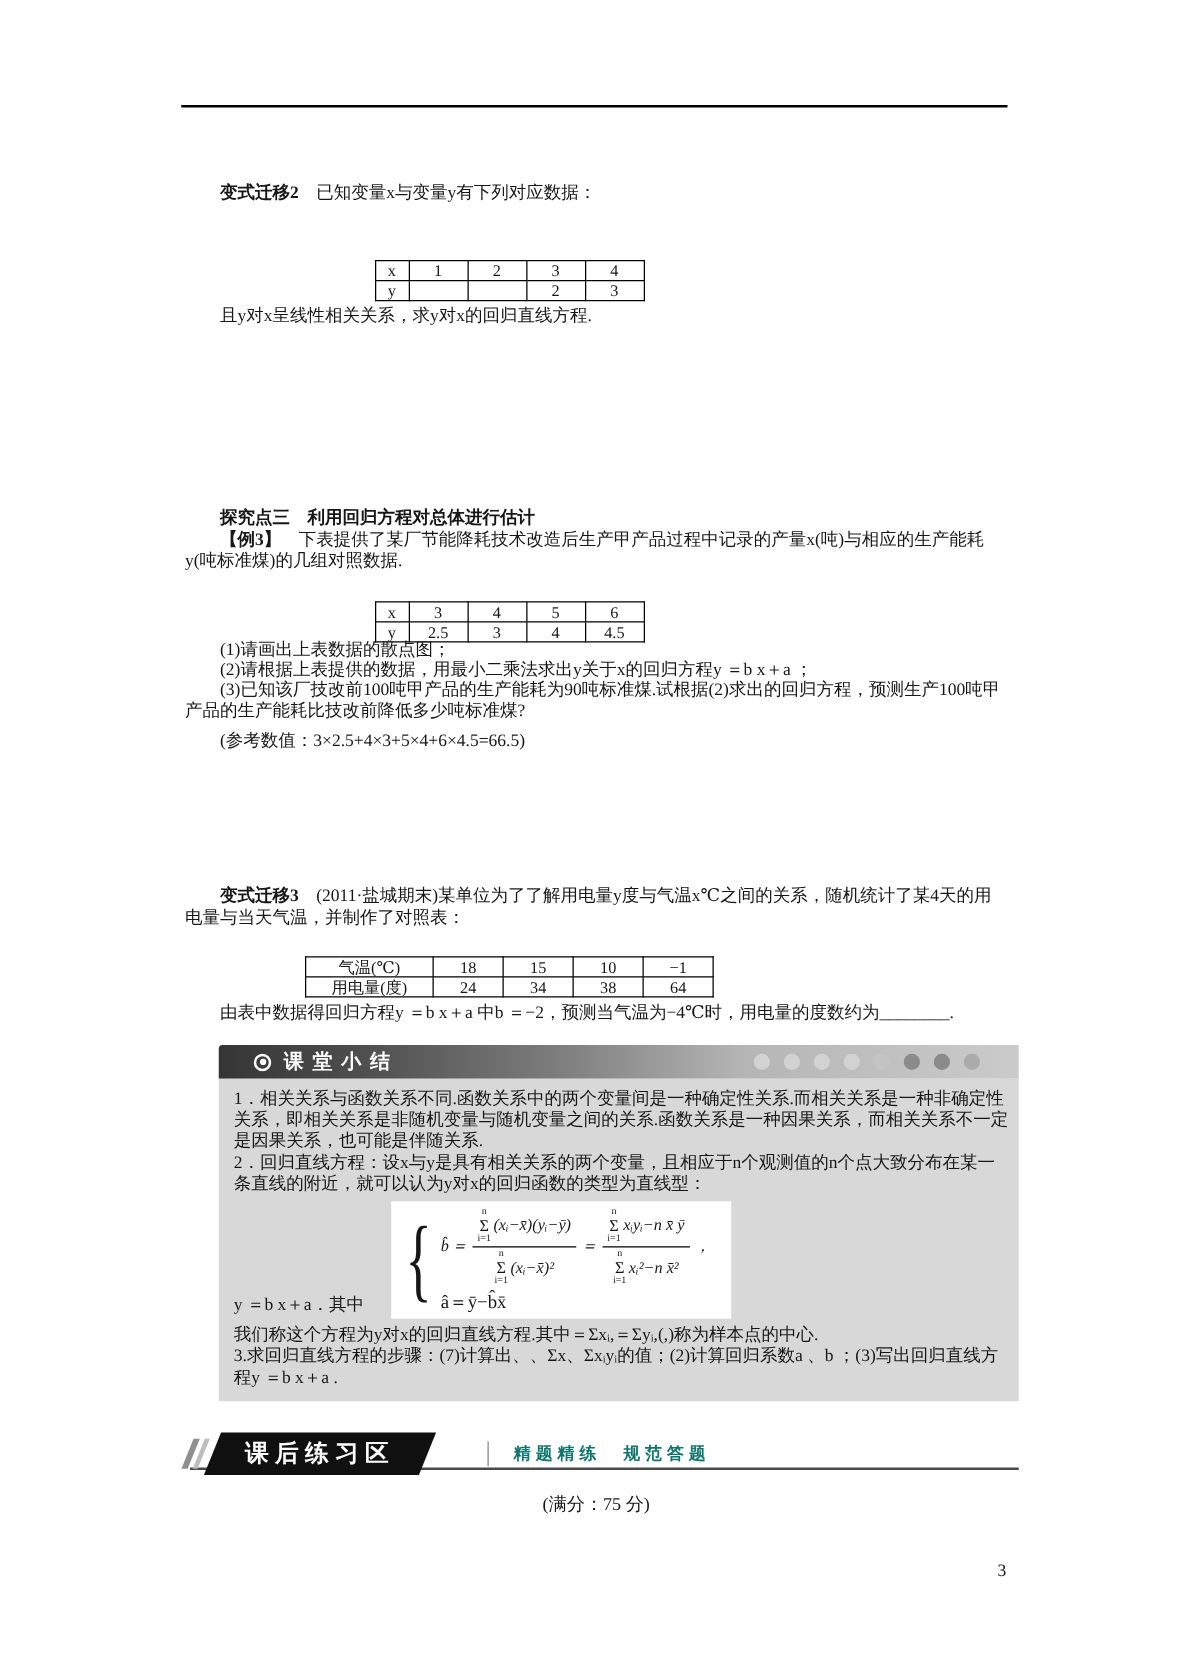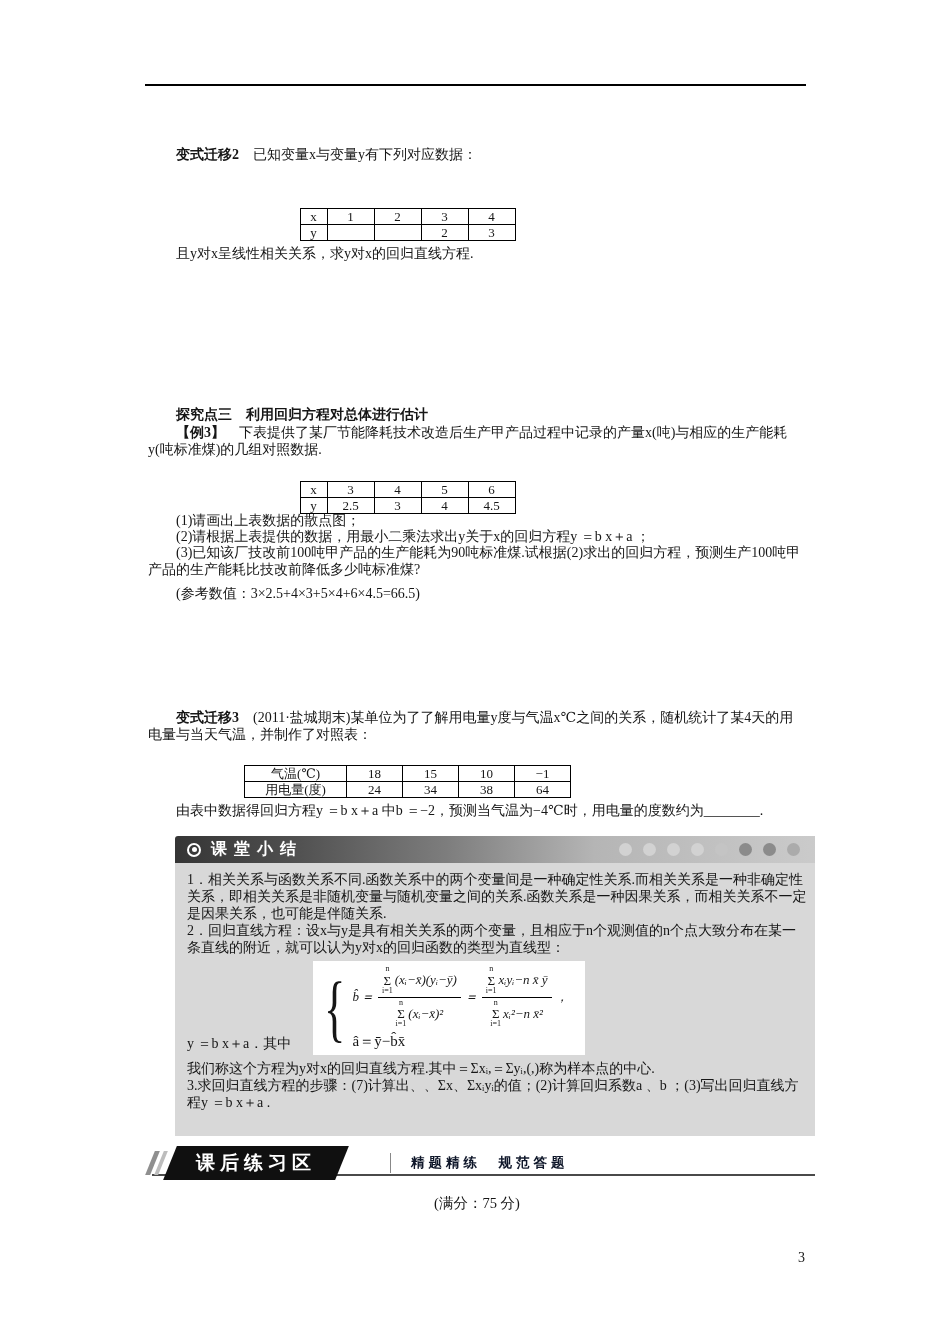--- a/index.html
+++ b/index.html
@@ -21,35 +21,35 @@
   .tblwrap { position:absolute; left:0; width:100%; display:flex; justify-content:center; }
   table.dtable { border-collapse:collapse; background:#fff; }
   .dtable td { border:1px solid #000; text-align:center; font-size:13px; height:16px; line-height:15px; padding:0 2px; }
   .t1 .chead, .t2 .chead { width:27px; }
   .t1 .cdata, .t2 .cdata { width:47px; }
   .t3 .chead { width:102px; }
   .t3 .cdata { width:56px; }
 
   .banner1 {
     position:absolute; top:836px; left:175px; width:645px; height:27px;
-    display:flex; align-items:center; padding:0 12px;
+    display:flex; align-items:center; padding:0 28px;
     background:linear-gradient(90deg,#353535 0%,#4f4f4f 18%,#7d7d7d 42%,#b5b5b5 65%,#cbcbcb 100%);
     border-radius:3px 3px 0 0;
   }
   .ring { width:14px; height:14px; border:2px solid #fff; border-radius:50%; display:flex; align-items:center; justify-content:center; flex:0 0 auto; }
   .ring-dot { width:5px; height:5px; border-radius:50%; background:#fff; }
   .banner1-title { color:#fff; font-weight:bold; font-family:"Liberation Sans","DejaVu Sans",sans-serif; font-size:16px; letter-spacing:7px; margin-left:10px; white-space:nowrap; }
   .dots { margin-left:auto; display:flex; gap:11px; align-items:center; padding-right:8px; }
   .dot { width:13px; height:13px; border-radius:50%; background:#d2d2d2; }
   .dot:nth-child(5){ background:#c4c4c4; }
   .dot:nth-child(6){ background:#8b8b8b; }
   .dot:nth-child(7){ background:#8b8b8b; }
   .dot:nth-child(8){ background:#ababab; }
 
-  .graybox { position:absolute; top:863px; left:175px; width:645px; background:#d8d8d8; padding:8px 12px 25px; }
+  .graybox { position:absolute; top:863px; left:175px; width:645px; background:#d8d8d8; padding:8px 12px 10px; }
   .graybox p { margin:0; font-size:14px; line-height:17px; }
 
   .formula-row { position:relative; margin:5px 0 3px; min-height:96px; }
   .formula-left { position:absolute; left:0; bottom:4px; font-size:14px; }
   .formula-box { position:absolute; left:126px; top:0; background:#ffffff; display:flex; align-items:center; padding:4px 16px 4px 4px; }
   .brace { font-size:74px; line-height:80px; font-weight:400; transform:scaleX(0.6); font-style:normal; }
   .fcol { display:flex; flex-direction:column; }
   .fline { display:flex; align-items:center; font-size:13px; font-style:italic; gap:2px; }
   .fline2 { font-size:15px; margin-top:3px; }
   .frac { display:inline-flex; flex-direction:column; align-items:center; margin:0 2px; }
@@ -59,21 +59,21 @@
   .s-top, .s-bot { font-size:8px; line-height:1.1; }
   .s-sym { font-size:13px; line-height:1; }
 
   .banner2 { position:absolute; top:1146px; left:150px; width:670px; height:34px; display:flex; align-items:center; }
   .b2-line { position:absolute; left:2px; right:0; bottom:4px; height:2px; background:#4a4a4a; }
   .strip { position:relative; width:5px; height:24px; background:#8f8f8f; transform:skewX(-22deg); margin-right:4px; }
   .strip.s2 { width:4px; background:#bdbdbd; margin-right:7px; }
   .b2-shape { position:relative; background:#101010; transform:skewX(-22deg); padding:4px 26px; }
   .b2-text { display:inline-block; transform:skewX(22deg); color:#fff; font-family:"Liberation Sans","DejaVu Sans",sans-serif; font-weight:bold; font-size:19px; letter-spacing:5px; white-space:nowrap; }
   .b2-divider { position:relative; width:1px; height:20px; background:#888; margin:0 20px 0 48px; }
-  .b2-slogan { position:relative; font-family:"Liberation Sans","DejaVu Sans",sans-serif; font-weight:bold; color:#0f172a; font-size:13.5px; letter-spacing:4px; white-space:nowrap; }
+  .b2-slogan { position:relative; font-family:"Liberation Sans","DejaVu Sans",sans-serif; font-weight:bold; color:#0f766e; font-size:13.5px; letter-spacing:4px; white-space:nowrap; }
 
   .score { position:absolute; top:1194px; left:148px; width:658px; margin:0; text-align:center; font-size:14.5px; }
   .pageno { position:absolute; top:1250px; left:798px; font-size:14px; }
 </style>
 </head>
 <body>
 
 <div class="page">
 
   <div class="top-rule"></div>

